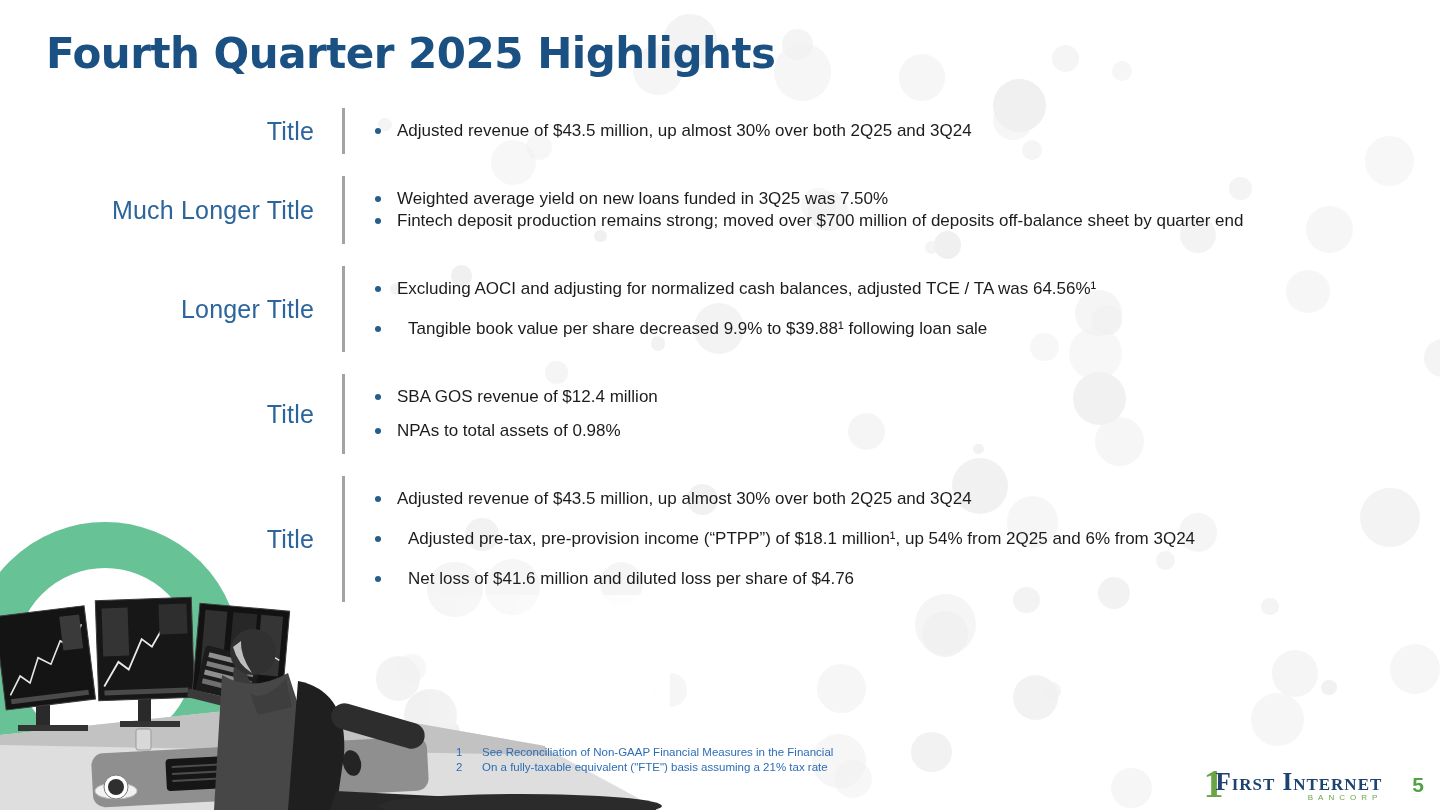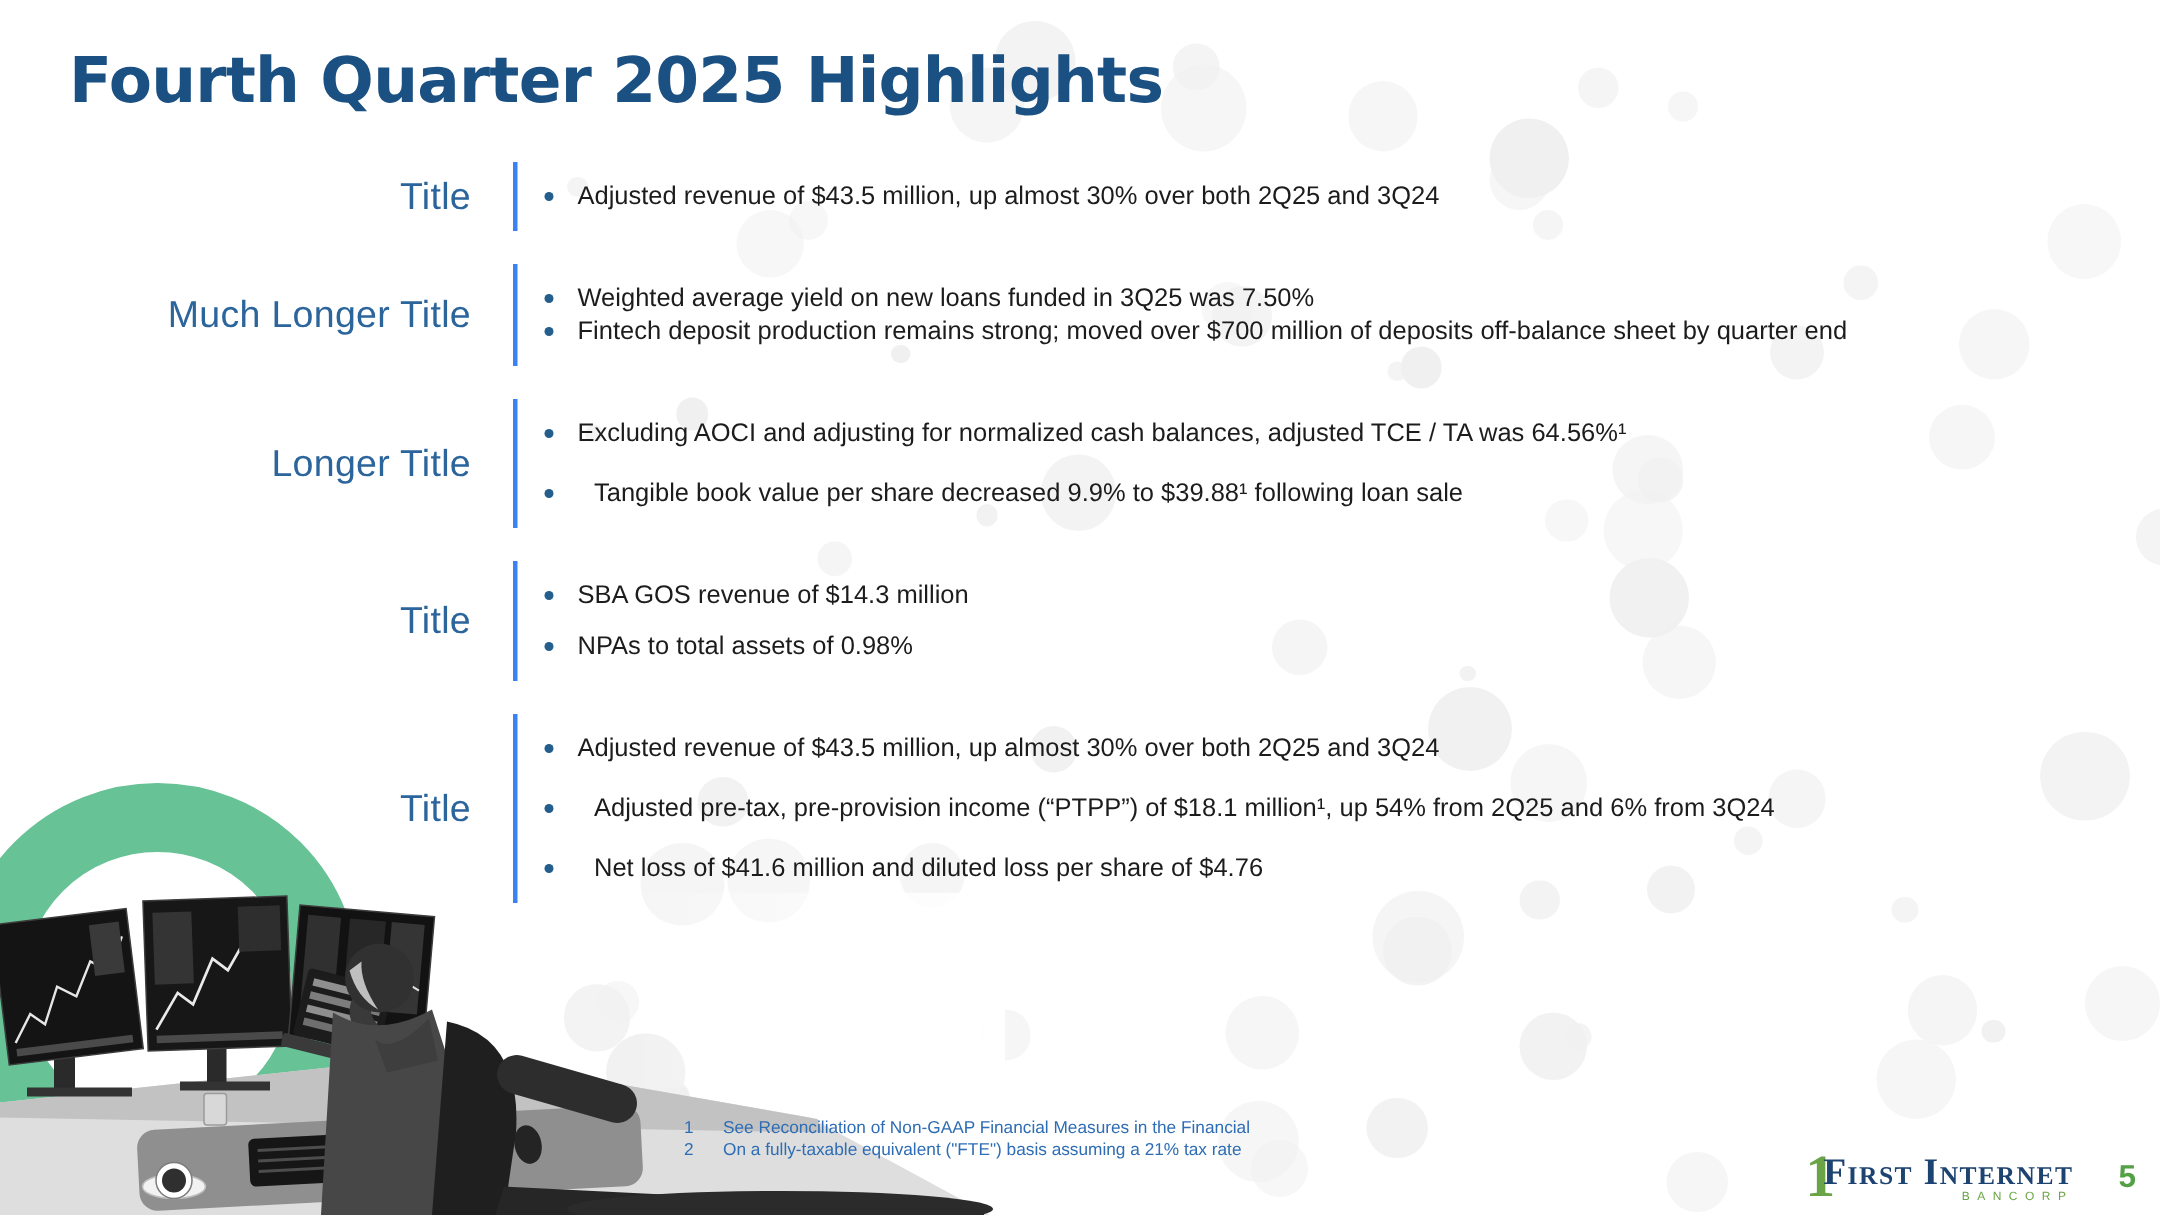--- a/index.html
+++ b/index.html
@@ -21,21 +21,21 @@
 
   
   .sections{position:relative;z-index:3;margin-top:30px;}
   .section{display:flex;margin-bottom:22px;}
   .section-title{
     width:342px;box-sizing:border-box;padding-right:28px;text-align:right;
     align-self:center;font-size:25px;font-weight:400;color:#2b659b;
     letter-spacing:0.2px;
   }
   .section-body{
-    border-left:3px solid #3b82f6;padding:12px 0 12px 16px;width:990px;
+    border-left:3px solid #a3a3a3;padding:12px 0 12px 28px;width:990px;
   }
   .bullet{display:flex;margin:0;}
   .bullet + .bullet{margin-top:0;}
   .section.gap-lg .bullet + .bullet{margin-top:18px;gap:11px;}
   .section.gap-md .bullet + .bullet{margin-top:12px;}
   .dot{flex:none;width:6px;height:6px;border-radius:50%;background:#235e8c;margin:8px 16px 0 2px;}
   .bullet-text{font-size:17px;line-height:22px;color:#1c1c1c;max-width:915px;}
 
   
   .footnotes{position:absolute;left:456px;top:745px;z-index:3;color:#2e6db4;font-size:11.5px;line-height:15px;}
@@ -184,21 +184,21 @@
           <span class="bullet-text">Tangible book value per share decreased 9.9% to $39.88¹ following loan sale</span>
         </div>
       </div>
     </div>
 
     <div class="section gap-md">
       <div class="section-title">Title</div>
       <div class="section-body">
         <div class="bullet">
           <span class="dot"></span>
-          <span class="bullet-text">SBA GOS revenue of $14.3 million</span>
+          <span class="bullet-text">SBA GOS revenue of $12.4 million</span>
         </div>
         <div class="bullet">
           <span class="dot"></span>
           <span class="bullet-text">NPAs to total assets of 0.98%</span>
         </div>
       </div>
     </div>
 
     <div class="section gap-lg">
       <div class="section-title">Title</div>

